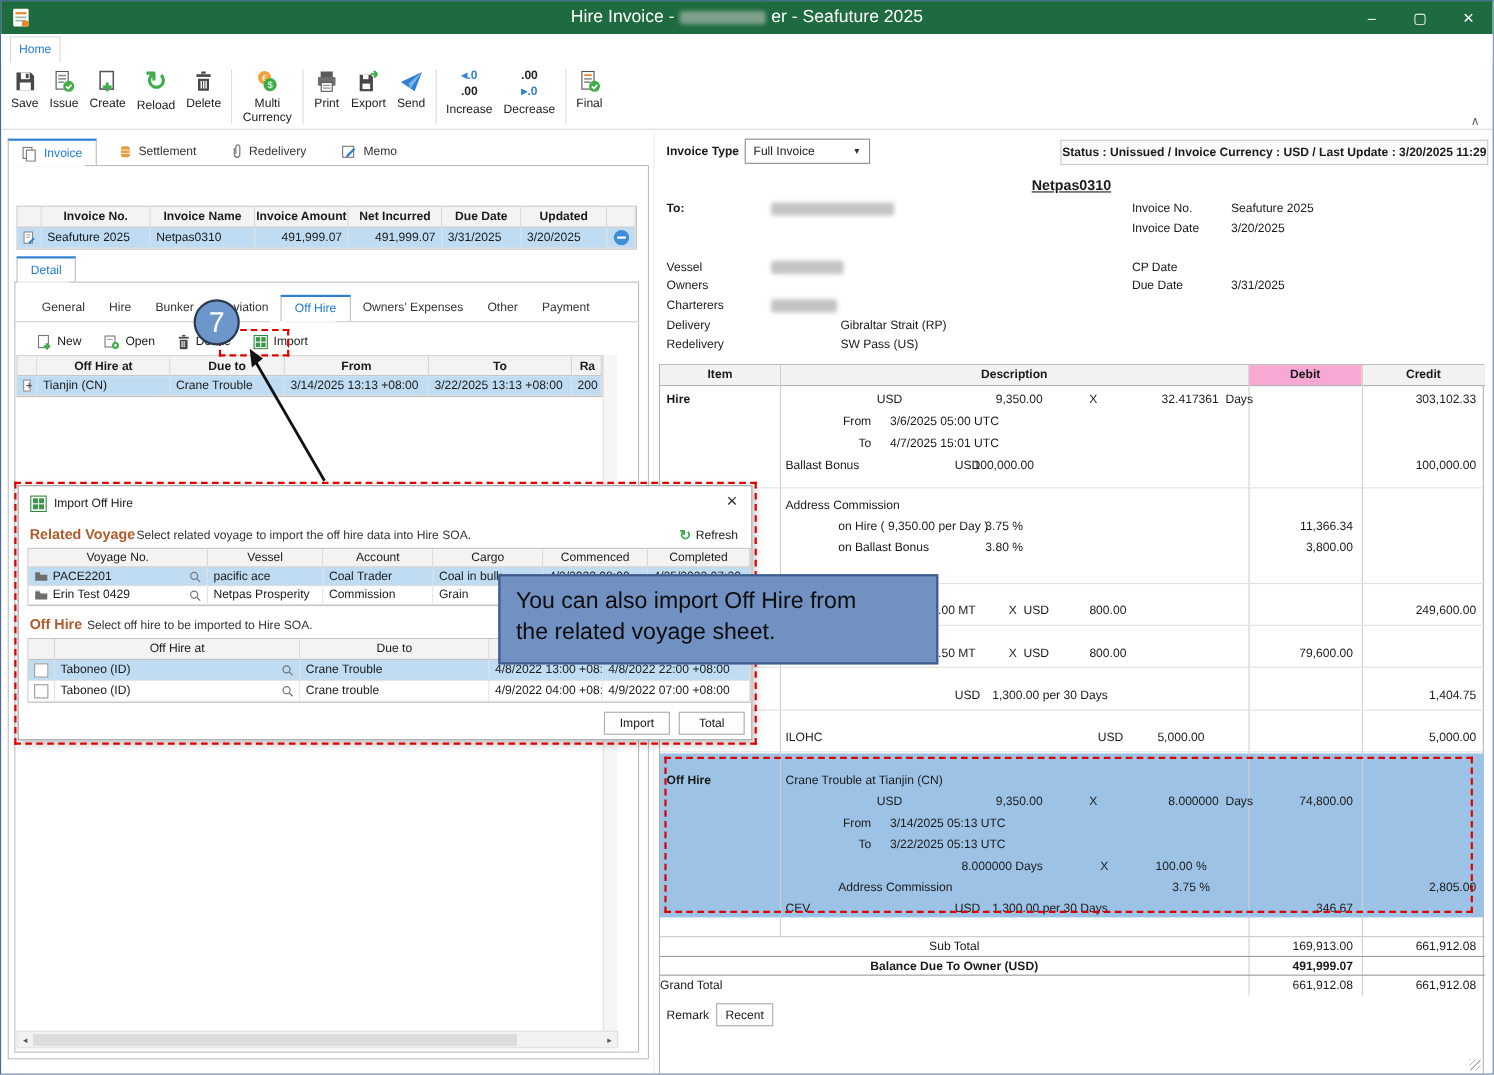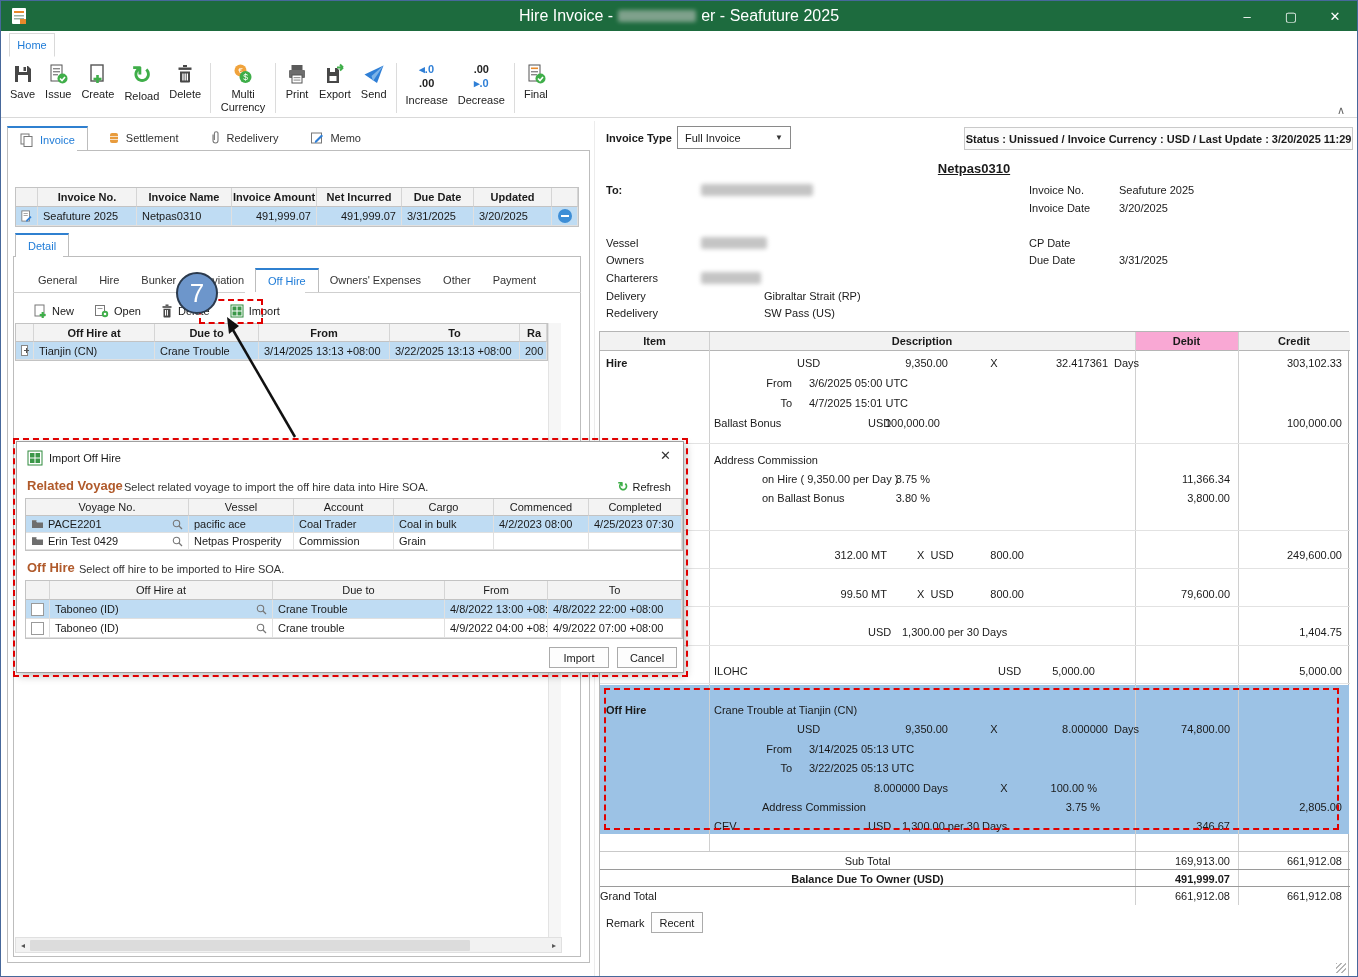--- a/index.html
+++ b/index.html
@@ -502,28 +502,32 @@
               <line x1="7" y1="7" x2="10" y2="10" stroke="#777" stroke-width="1.2"></line>
             </svg>
           </span>
       </div>
       <div>Crane trouble</div>
       <div>4/9/2022 04:00 +08:00</div>
       <div>4/9/2022 07:00 +08:00</div>
     </div>
 
     <div class="btn" style="left:532px;top:205px;width:60px">Import</div>
-    <div class="btn" style="left:600px;top:205px;width:60px">Cancel</div>
+    <div class="btn" style="left:600px;top:205px;width:60px">Total</div>
   </div>
 
   <div class="badge">7</div>
   <svg class="abs" style="left:0;top:0;z-index:56;pointer-events:none" width="1358" height="977" viewBox="0 0 1358 977">
     <line x1="294" y1="436" x2="232" y2="329" stroke="#111" stroke-width="2.5"></line>
     <polygon points="226,316 238,325 228,333" fill="#111"></polygon>
   </svg>
+  <div class="tooltip">
+    <div>You can also import Off Hire from</div>
+    <div>the related voyage sheet.</div>
+  </div>
 
   <div class="abs b" style="left:605px;top:131px">Invoice Type</div>
   <div class="abs" style="left:676px;top:125px;width:114px;height:23px;border:1px solid #8a8a8a;display:flex;align-items:center;padding:0 7px;background:#fff">
     <span>Full Invoice</span>
     <span style="margin-left:auto;font-size:8px;color:#333">▼</span>
   </div>
   <div class="abs b" style="left:963px;top:126px;width:389px;height:23px;border:1px solid #c9c9c9;background:#fbfbfb;display:flex;align-items:center;justify-content:center">Status : Unissued  /  Invoice Currency : USD  /  Last Update : 3/20/2025 11:29</div>
 
   <div class="abs b" style="left:598px;top:160px;width:750px;text-align:center;font-size:13px;text-decoration:underline">Netpas0310</div>
 

